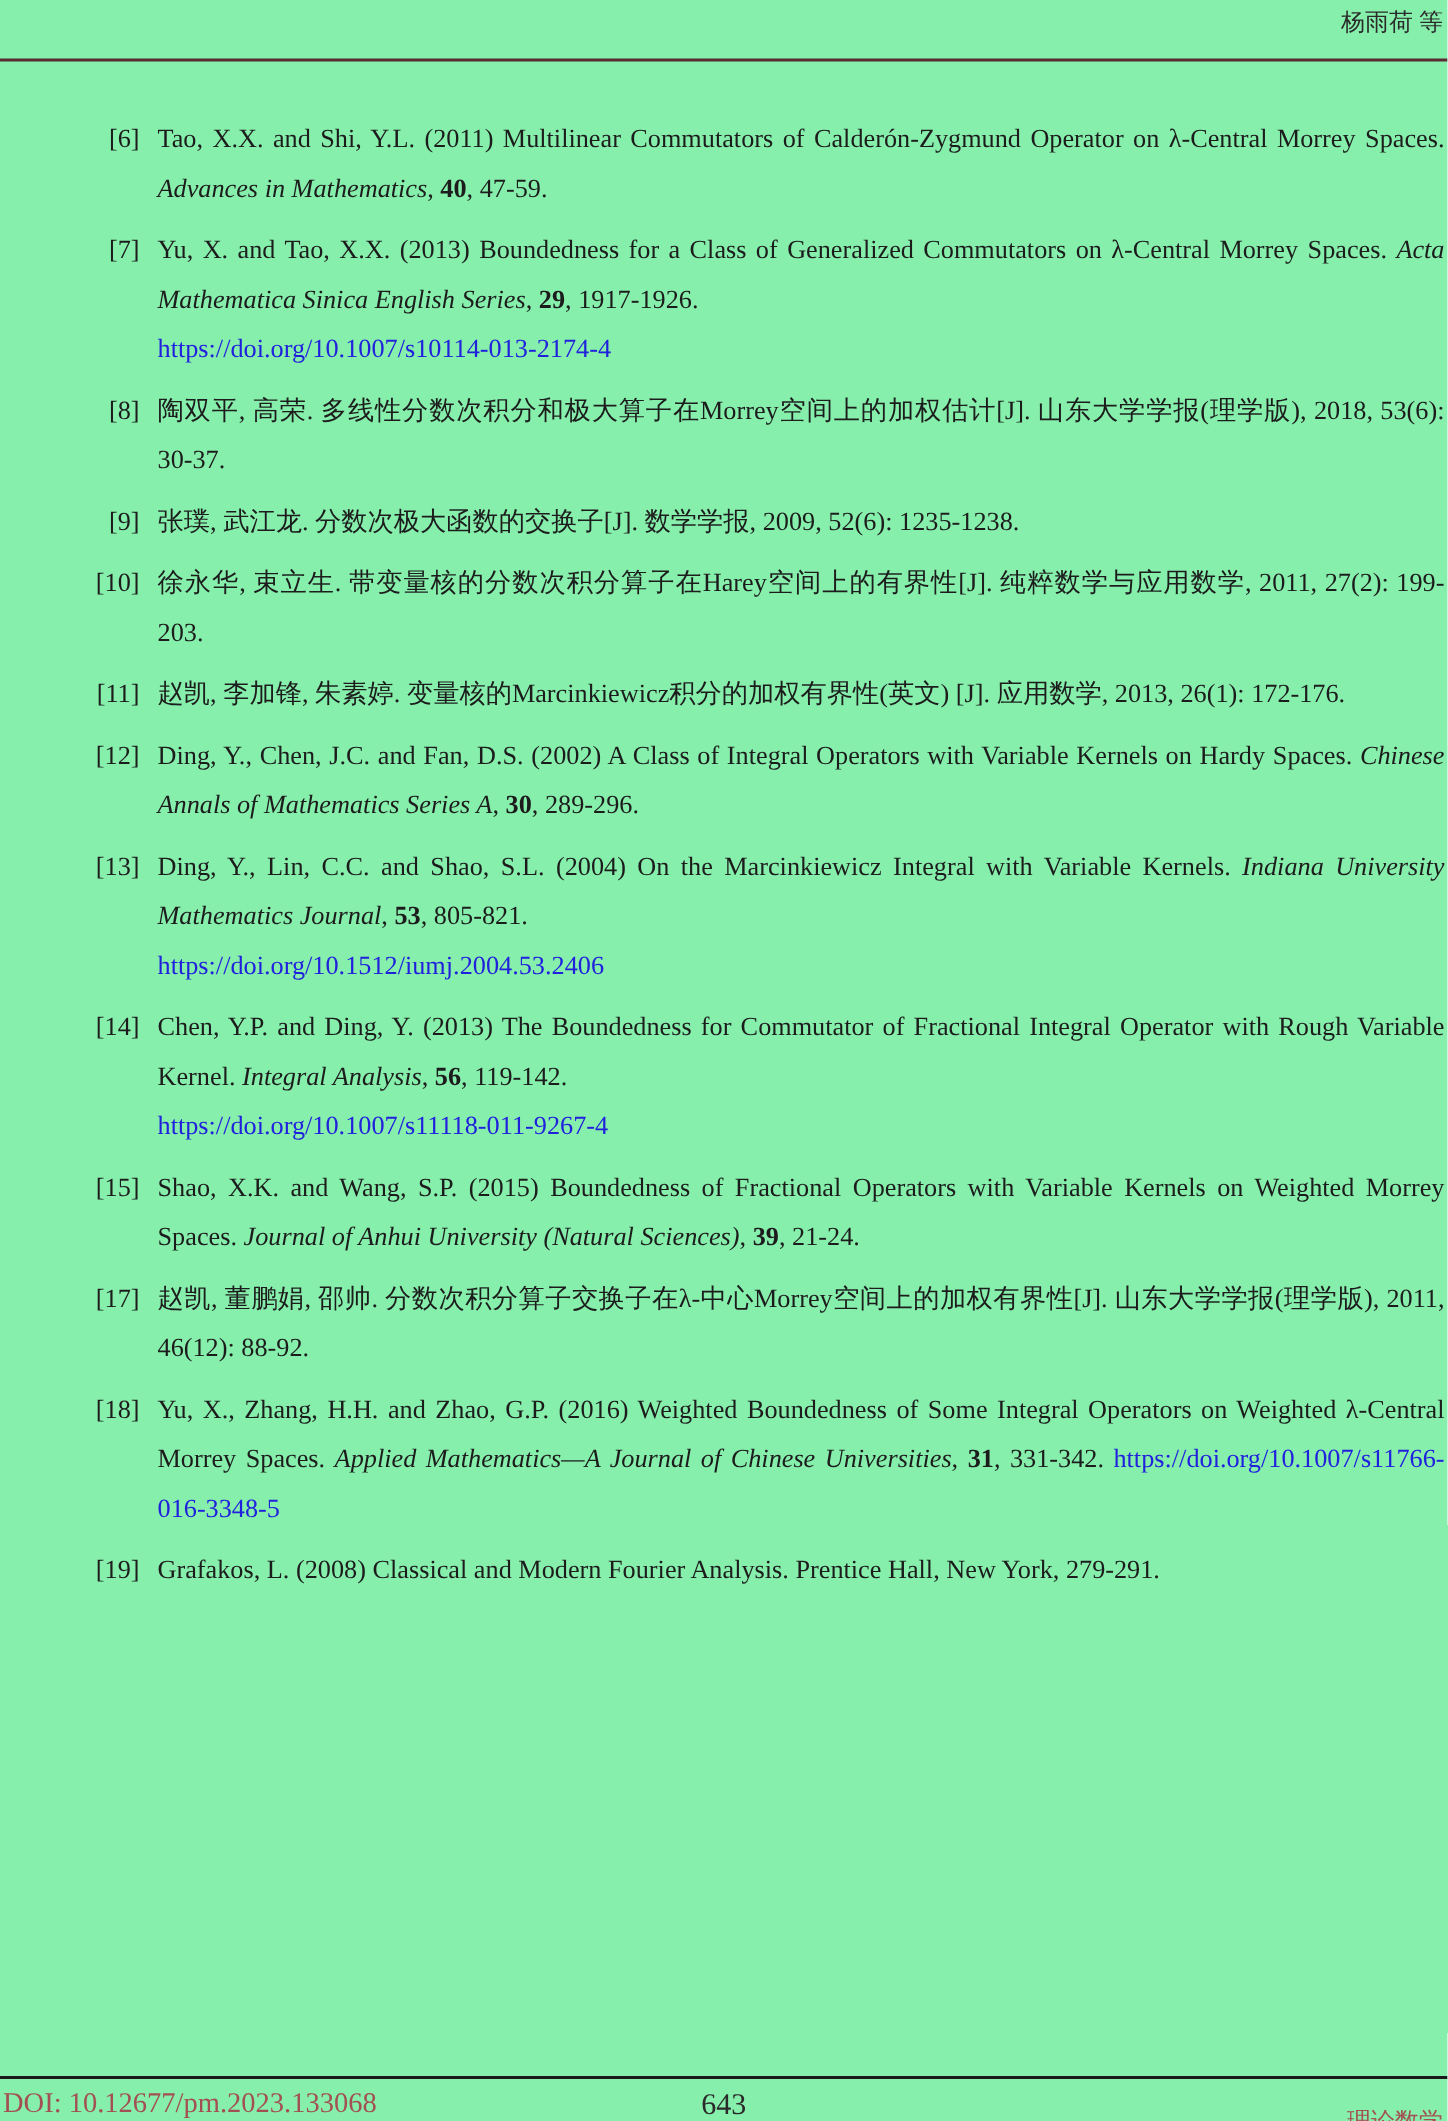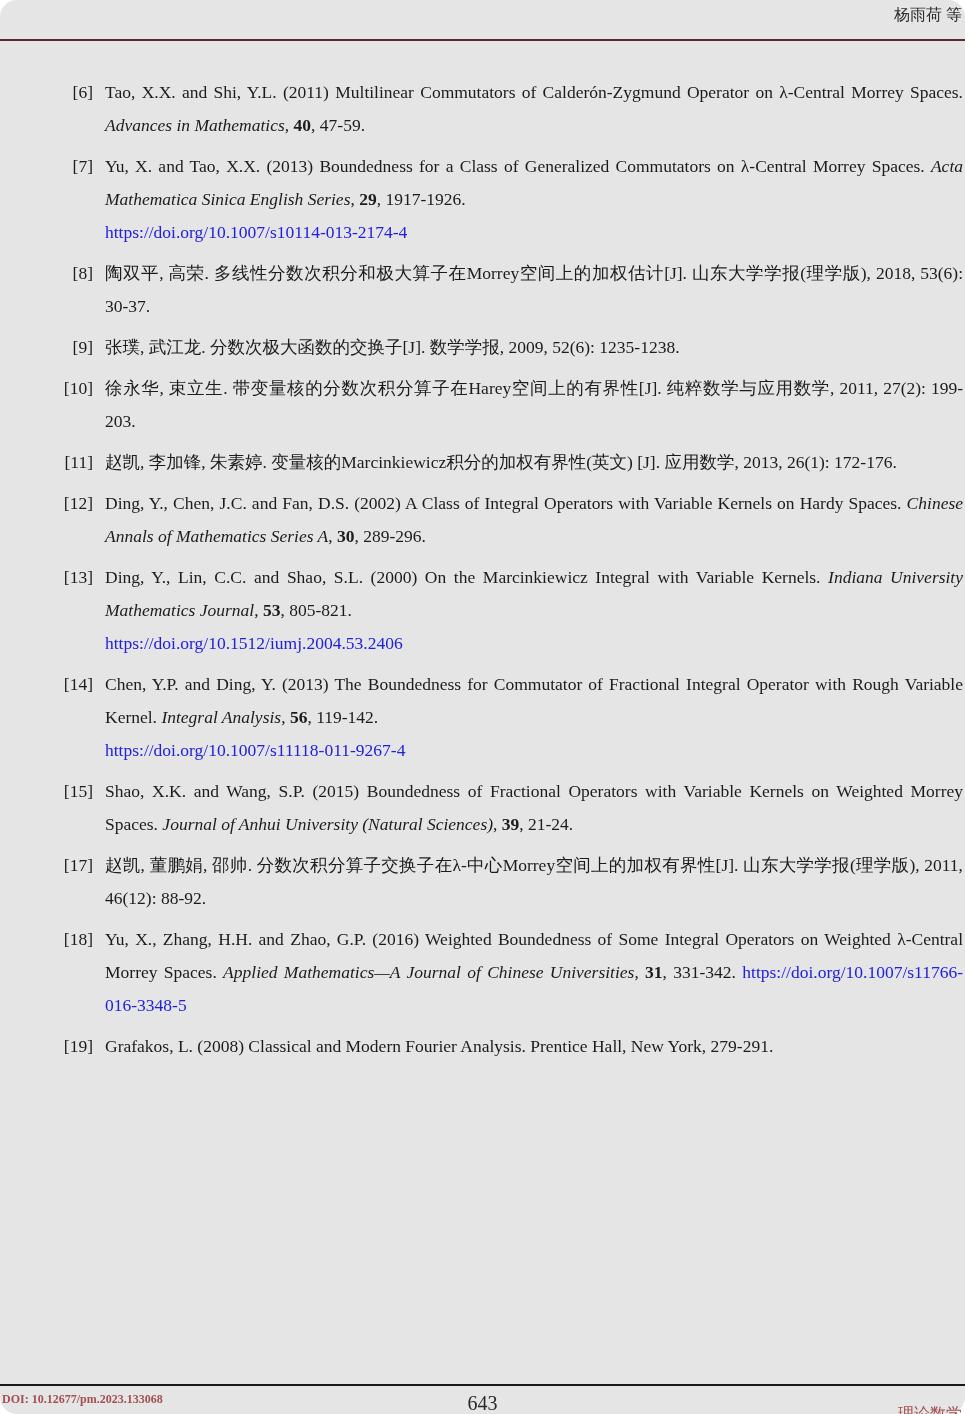--- a/index.html
+++ b/index.html
@@ -4,21 +4,21 @@
 <style>
   * { margin: 0; padding: 0; box-sizing: border-box; }
   html, body { background: #ffffff; }
   body {
     width: 965px; height: 1414px;
     position: relative;
     font-family: "Liberation Serif", "DejaVu Serif", serif;
     color: #1c1c1c;
     overflow: hidden;
   }
-  .page { position: absolute; inset: 0; background: #e5e5e5; border-radius: 17px; }
+  .page { position: absolute; inset: 0; background: #86efac; }
 
   
   .running-head {
     position: absolute; top: 5px; right: 3px;
     font-size: 16px; color: #2a2a2a;
   }
   .rule { position: absolute; left: 0; right: 0; height: 2px; }
   .rule-top { top: 39px; background: #5a2b33; }
   .rule-bottom { top: 1384px; background: #1a1a1a; }
 
@@ -46,21 +46,21 @@
     color: #2121dd;
     text-decoration: none;
     cursor: pointer;
   }
   .ref-body b { font-weight: bold; }
   .ref-body i { font-style: italic; }
 
   
   .footer-doi {
     position: absolute; top: 1392px; left: 2px;
-    font-size: 12px; color: #a25053; cursor: pointer; font-weight: bold;
+    font-size: 19px; color: #a25053; cursor: pointer;
   }
   .footer-pageno {
     position: absolute; top: 1392px; left: 0; right: 0;
     text-align: center; font-size: 20px; color: #2a2a2a;
   }
   .footer-journal {
     position: absolute; top: 1404px; right: 3px;
     font-size: 16px; color: #a25053; cursor: pointer; font-family: Liberation Serif, serif;
   }
 </style>
@@ -96,21 +96,21 @@
       <div class="ref">
         <span class="ref-num">[11]</span>
         <span class="ref-body"><span>赵凯, 李加锋, 朱素婷. 变量核的Marcinkiewicz积分的加权有界性(英文) [J]. 应用数学, 2013, 26(1): 172-176.</span></span>
       </div>
       <div class="ref">
         <span class="ref-num">[12]</span>
         <span class="ref-body"><span>Ding, Y., Chen, J.C. and Fan, D.S. (2002) A Class of Integral Operators with Variable Kernels on Hardy Spaces. </span><i>Chinese Annals of Mathematics Series A</i><span>, </span><b>30</b><span>, 289-296.</span></span>
       </div>
       <div class="ref">
         <span class="ref-num">[13]</span>
-        <span class="ref-body"><span>Ding, Y., Lin, C.C. and Shao, S.L. (2000) On the Marcinkiewicz Integral with Variable Kernels. </span><i>Indiana University Mathematics Journal</i><span>, </span><b>53</b><span>, 805-821.</span><br><a href="#">https://doi.org/10.1512/iumj.2004.53.2406</a></span>
+        <span class="ref-body"><span>Ding, Y., Lin, C.C. and Shao, S.L. (2004) On the Marcinkiewicz Integral with Variable Kernels. </span><i>Indiana University Mathematics Journal</i><span>, </span><b>53</b><span>, 805-821.</span><br><a href="#">https://doi.org/10.1512/iumj.2004.53.2406</a></span>
       </div>
       <div class="ref">
         <span class="ref-num">[14]</span>
         <span class="ref-body"><span>Chen, Y.P. and Ding, Y. (2013) The Boundedness for Commutator of Fractional Integral Operator with Rough Variable Kernel. </span><i>Integral Analysis</i><span>, </span><b>56</b><span>, 119-142.</span><br><a href="#">https://doi.org/10.1007/s11118-011-9267-4</a></span>
       </div>
       <div class="ref">
         <span class="ref-num">[15]</span>
         <span class="ref-body"><span>Shao, X.K. and Wang, S.P. (2015) Boundedness of Fractional Operators with Variable Kernels on Weighted Morrey Spaces. </span><i>Journal of Anhui University (Natural Sciences)</i><span>, </span><b>39</b><span>, 21-24.</span></span>
       </div>
       <div class="ref">

